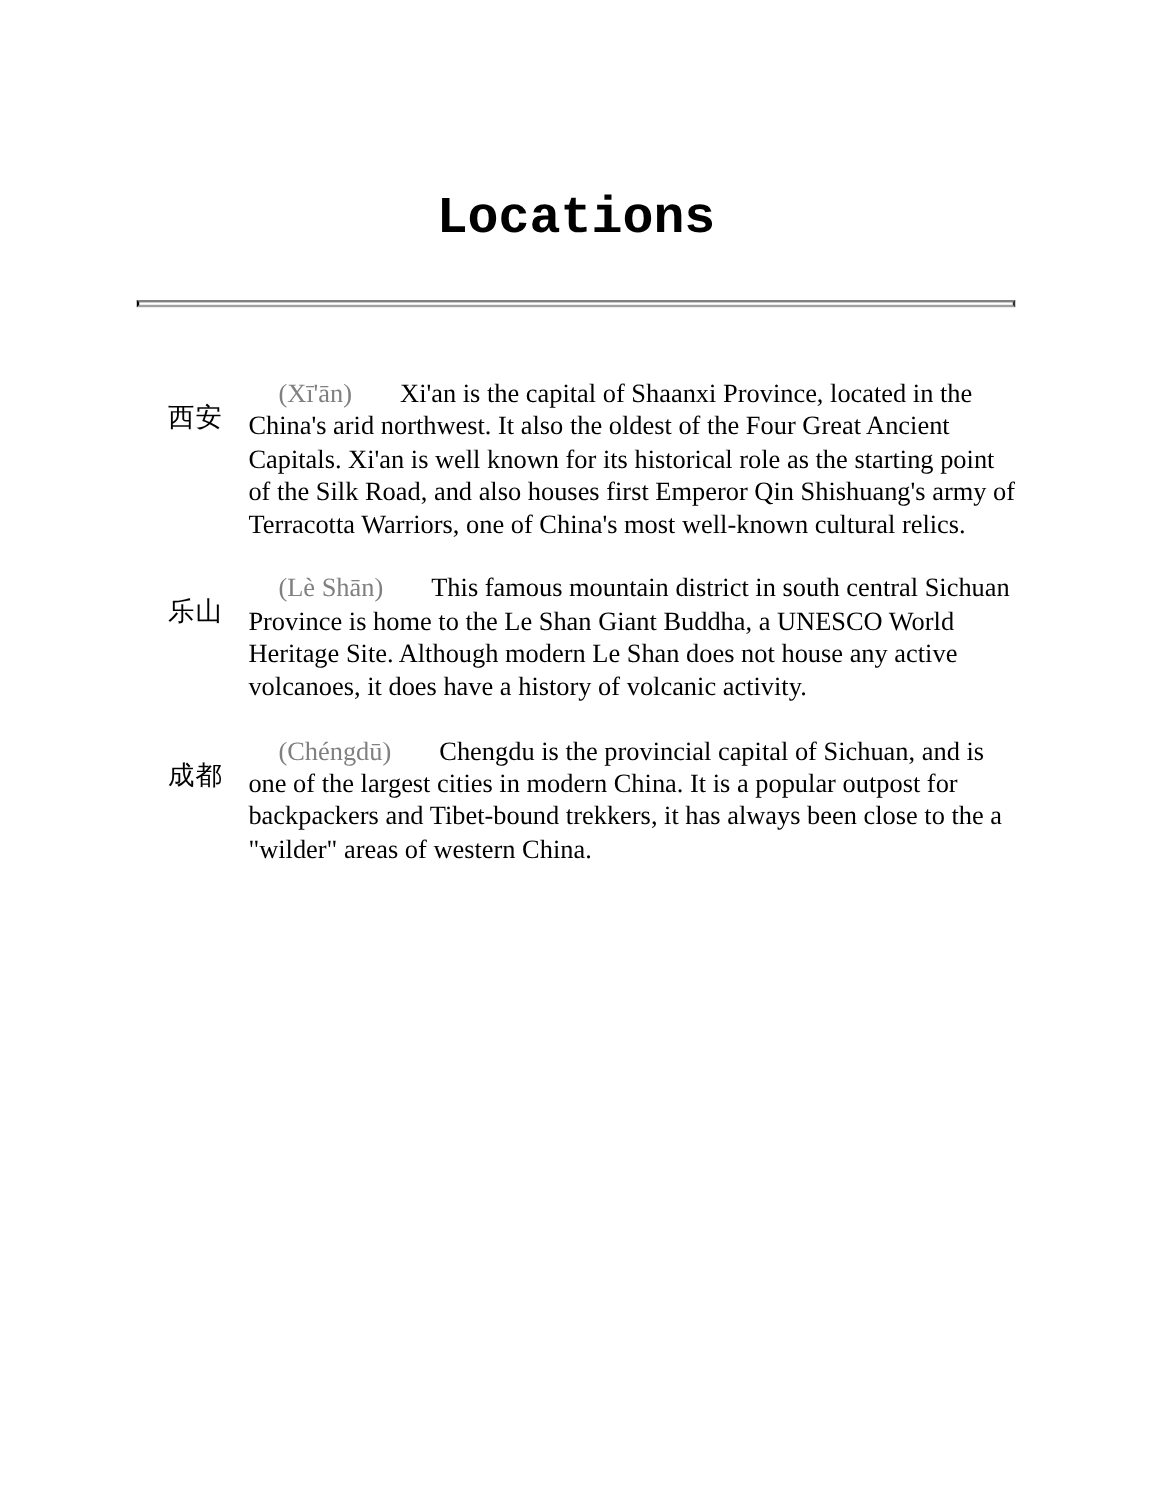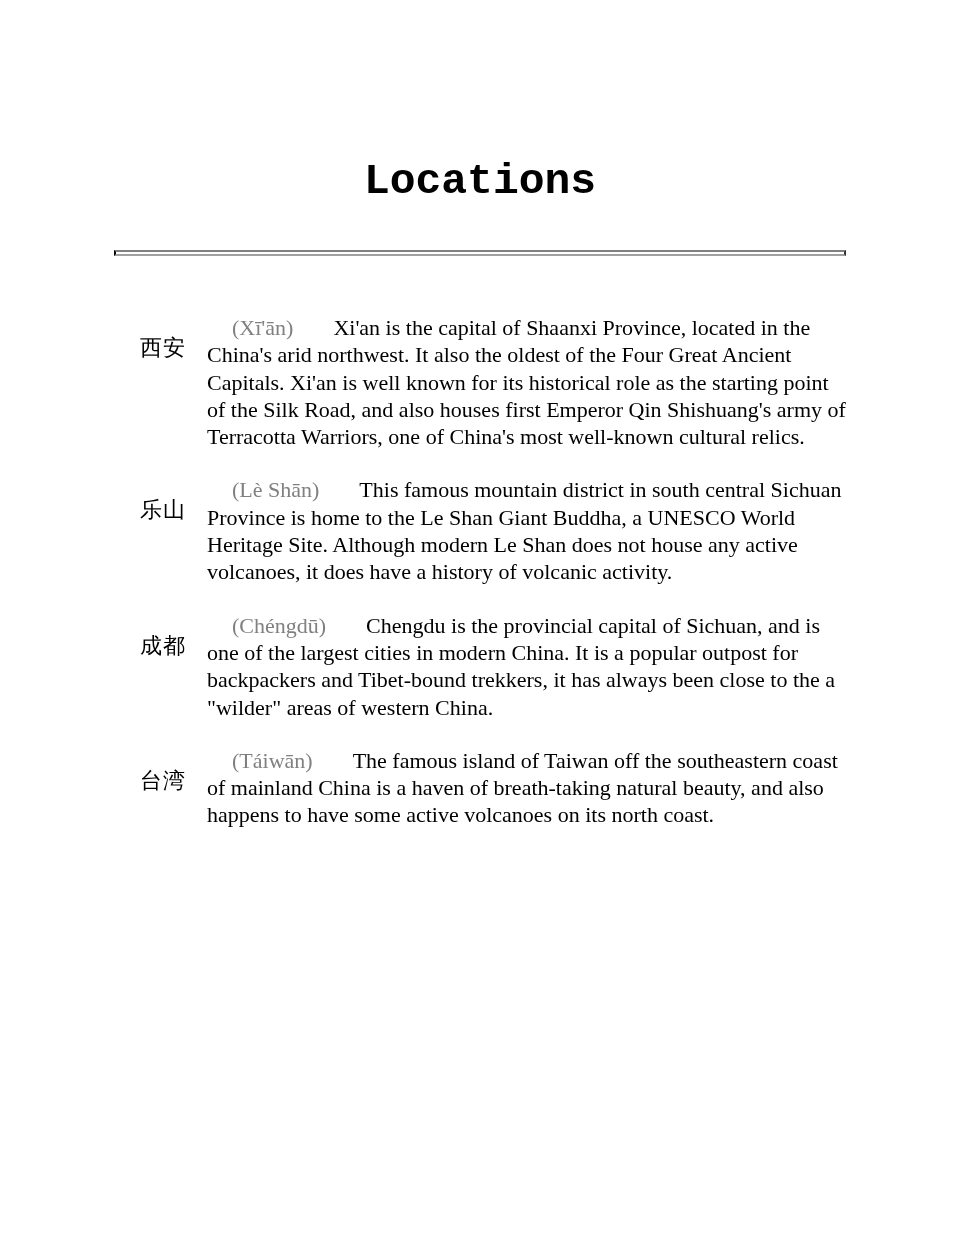--- a/index.html
+++ b/index.html
@@ -90,18 +90,14 @@
   <div class="location">
     <span class="hanzi">乐山</span>
     <span class="pinyin">(Lè Shān)</span><span class="desc">This famous mountain district in south central Sichuan Province is home to the Le Shan Giant Buddha, a UNESCO World Heritage Site. Although modern Le Shan does not house any active volcanoes, it does have a history of volcanic activity.</span>
   </div>
 
   <div class="location">
     <span class="hanzi">成都</span>
     <span class="pinyin">(Chéngdū)</span><span class="desc">Chengdu is the provincial capital of Sichuan, and is one of the largest cities in modern China. It is a popular outpost for backpackers and Tibet-bound trekkers, it has always been close to the a "wilder" areas of western China.</span>
   </div>
 
-  <div class="location">
-    <span class="hanzi">台湾</span>
-    <span class="pinyin">(Táiwān)</span><span class="desc">The famous island of Taiwan off the southeastern coast of mainland China is a haven of breath-taking natural beauty, and also happens to have some active volcanoes on its north coast.</span>
-  </div>
 
 </div>
 
 </body></html>

